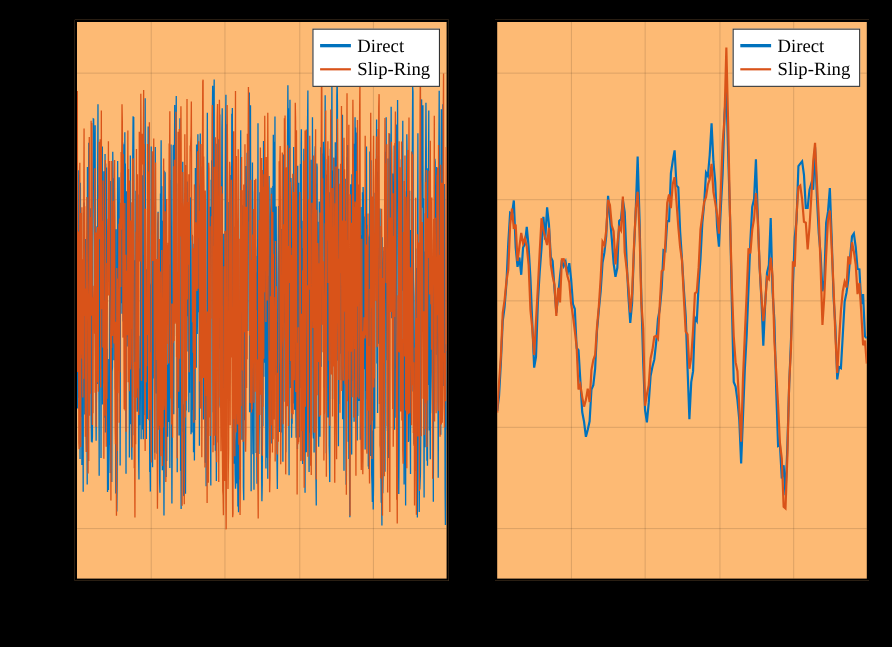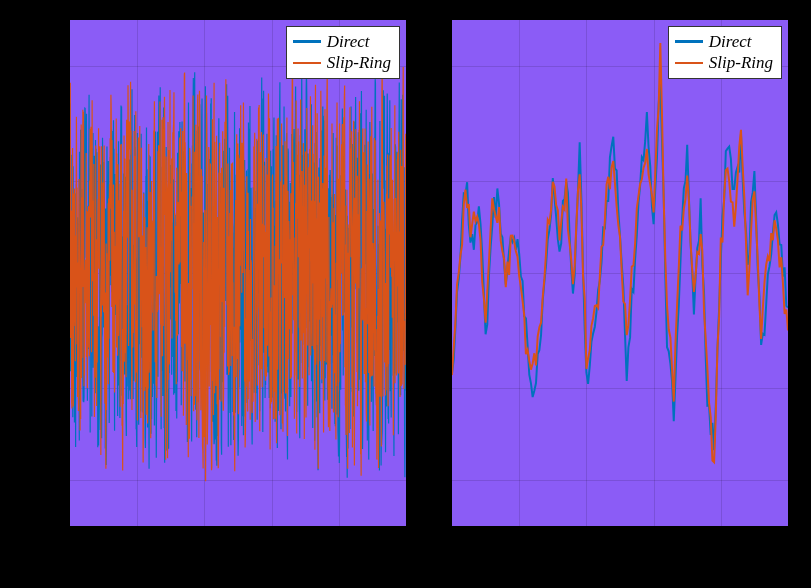--- a/index.html
+++ b/index.html
@@ -5,22 +5,21 @@
   * { box-sizing: border-box; margin: 0; padding: 0; }
   body {
     width: 811px;
     height: 588px;
     background: #000;
     position: relative;
     font-family: 'Times New Roman', serif;
   }
   .chart-container {
     position: absolute;
-    background: #8b5cf6;
-    font-style: italic;
+    background: #fdba74;
   }
   .chart-left {
     left: 68px;
     top: 18px;
     width: 340px;
     height: 510px;
   }
   .chart-right {
     left: 450px;
     top: 18px;

